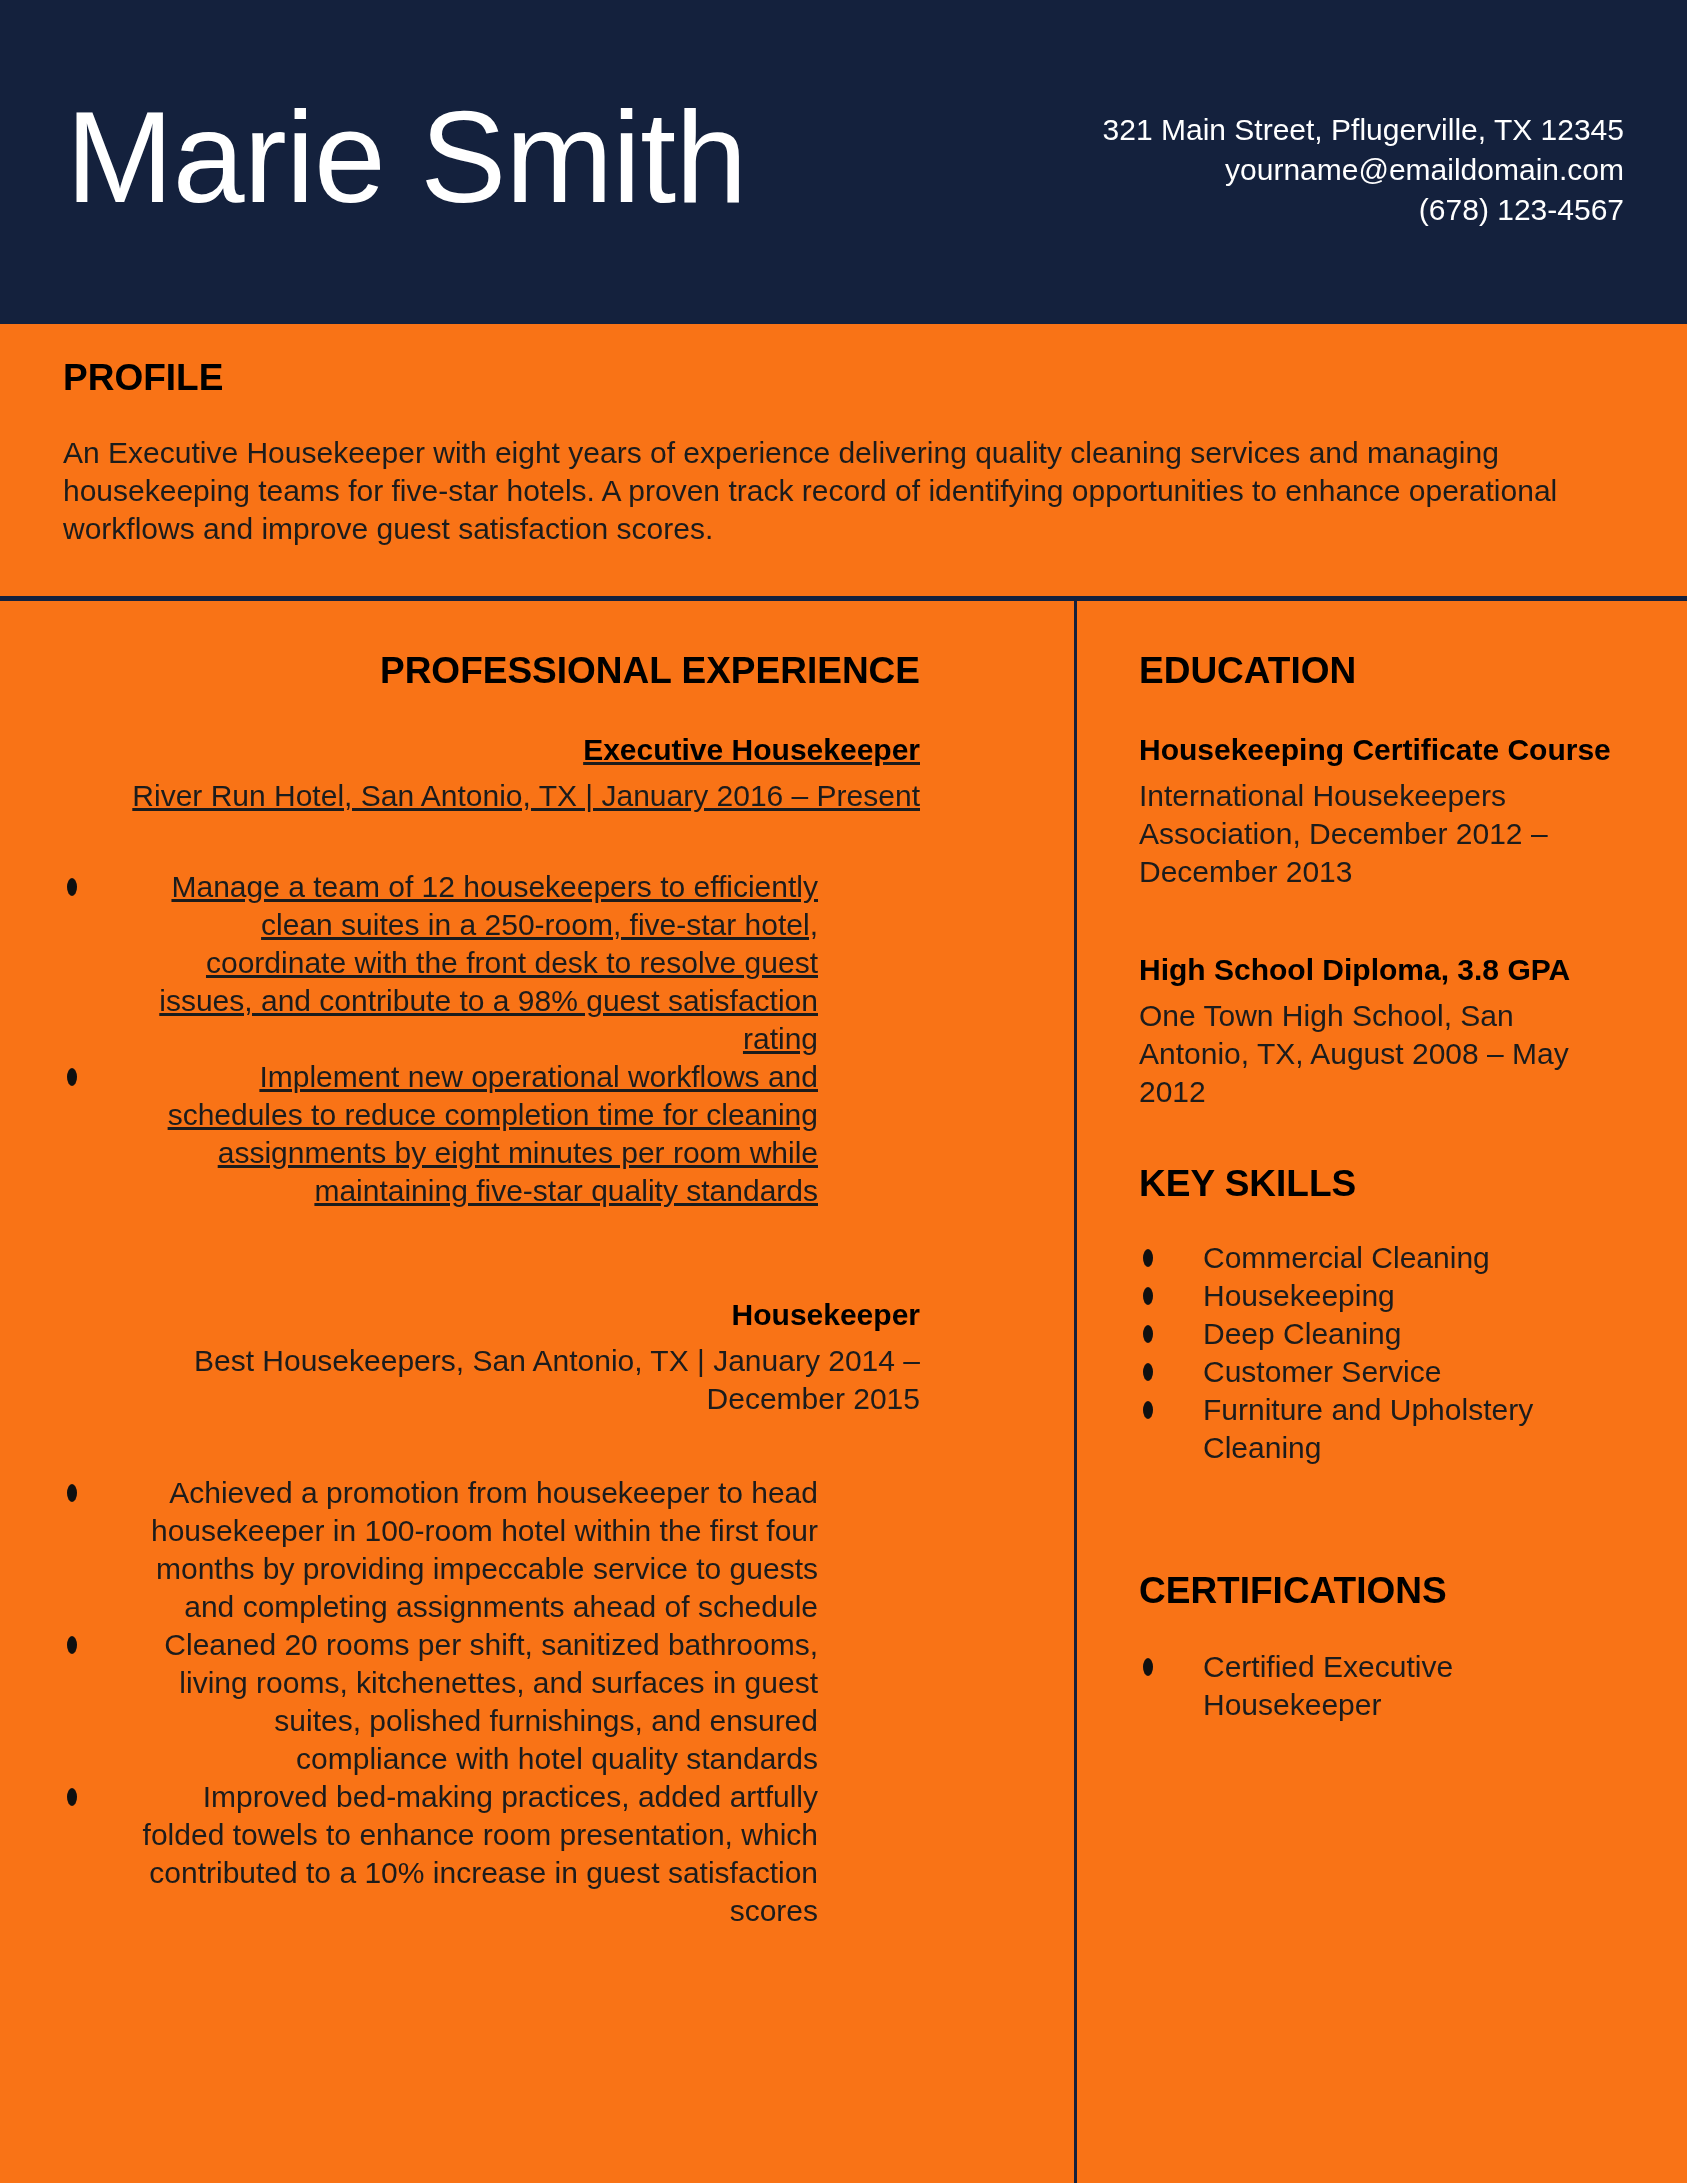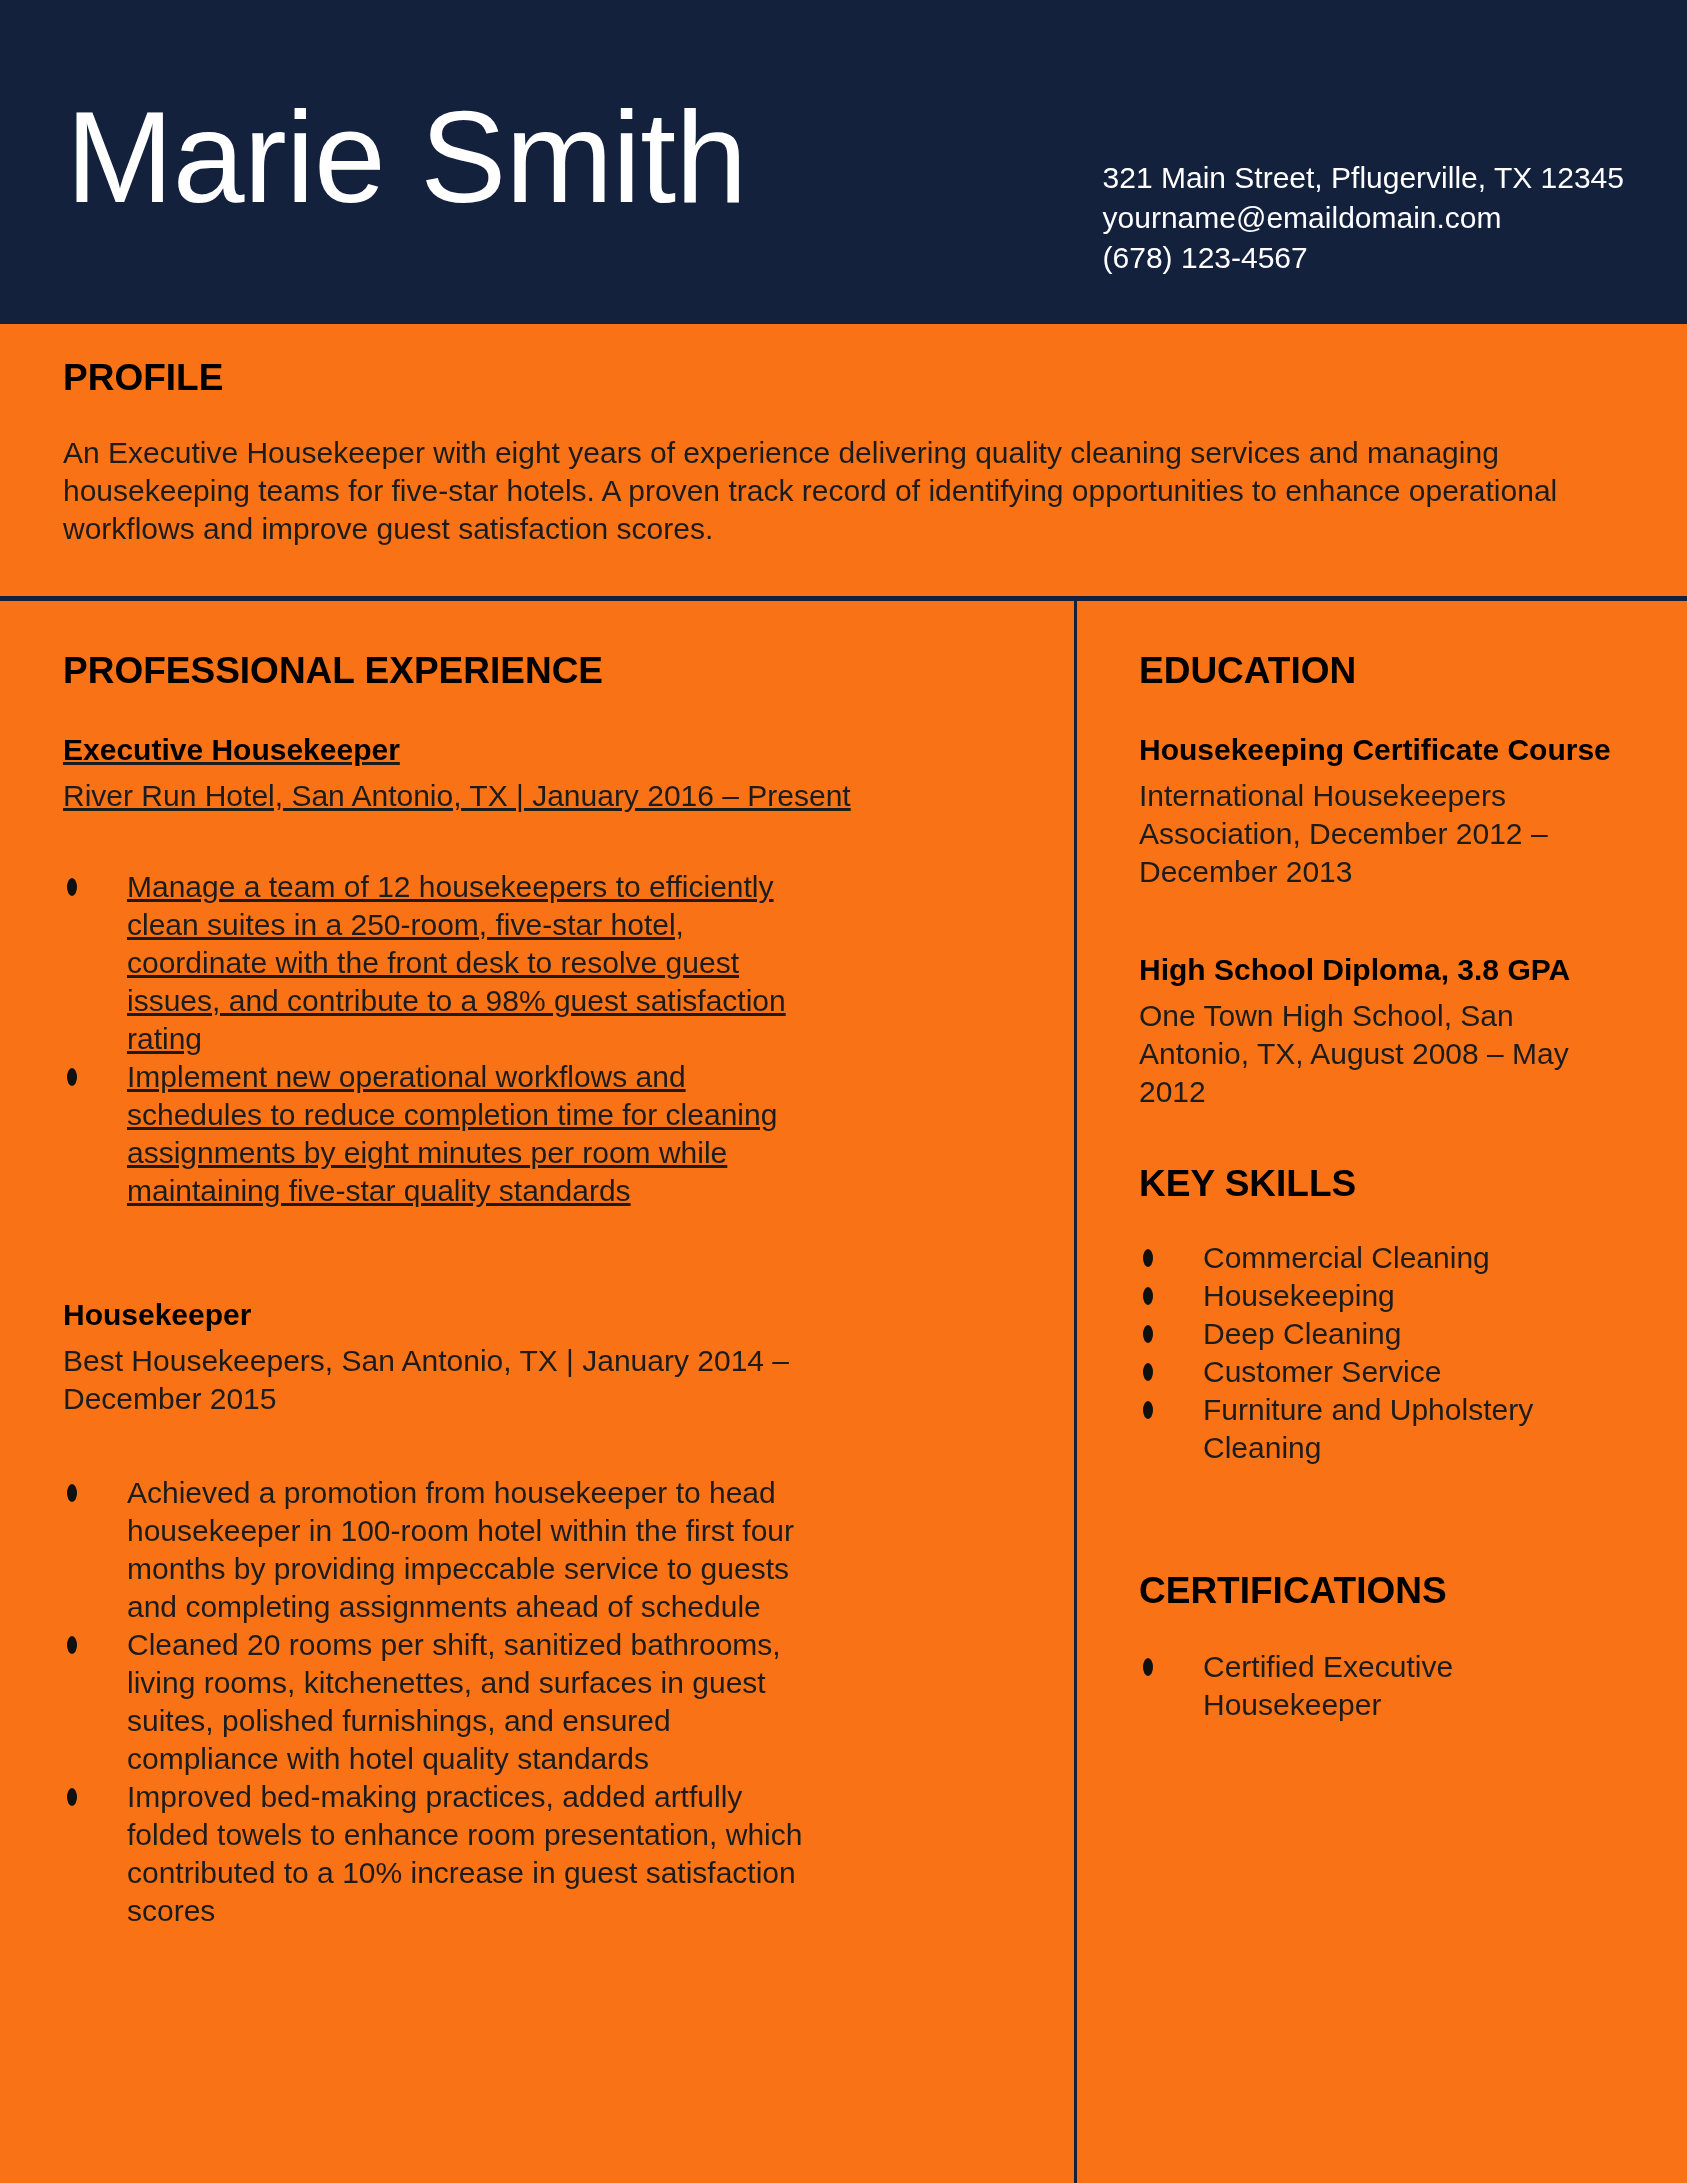--- a/index.html
+++ b/index.html
@@ -20,37 +20,37 @@
 
   
   .header{position:absolute;left:0;top:0;width:1687px;height:324px;background:var(--navy);}
   .name{
     position:absolute;left:66px;top:91px;
     font-size:129px;line-height:132px;font-weight:400;
     color:#ffffff;white-space:nowrap;letter-spacing:-0.7px;
   }
   .contact{
     position:absolute;right:63px;top:110px;
-    color:#ffffff;
-    font-size:30px;line-height:40px;margin-top:48px;
+    text-align:right;color:#ffffff;
+    font-size:30px;line-height:40px;
   }
 
   
   .rule-h{position:absolute;left:0;top:596px;width:1687px;height:4.6px;background:var(--navy);}
   .rule-v{position:absolute;left:1074px;top:601px;width:3.3px;height:1583px;background:var(--navy);}
 
   
   h2.section{font-size:37px;line-height:38px;font-weight:700;color:#000;white-space:nowrap;}
   h3.item-title{font-size:30px;line-height:38px;font-weight:700;color:#000;white-space:nowrap;}
   p.body{font-size:30px;line-height:38px;}
 
   .profile{position:absolute;left:63px;top:359px;width:1568px;}
   .profile p{margin-top:37px;}
 
-  .col-left{position:absolute;left:63px;top:652px;width:857px;}
+  .col-left{position:absolute;left:63px;top:652px;width:857px;text-align:right;}
   .col-right{position:absolute;left:1139px;top:652px;width:470px;}
 
   .job1{margin-top:41px;text-decoration:underline;}
   .job2{margin-top:86px;}
   .edu1{margin-top:41px;}
   .edu2{margin-top:60px;}
   .meta{margin-top:8px;}
 
   ul.bullets{list-style:none;}
   ul.bullets li{

